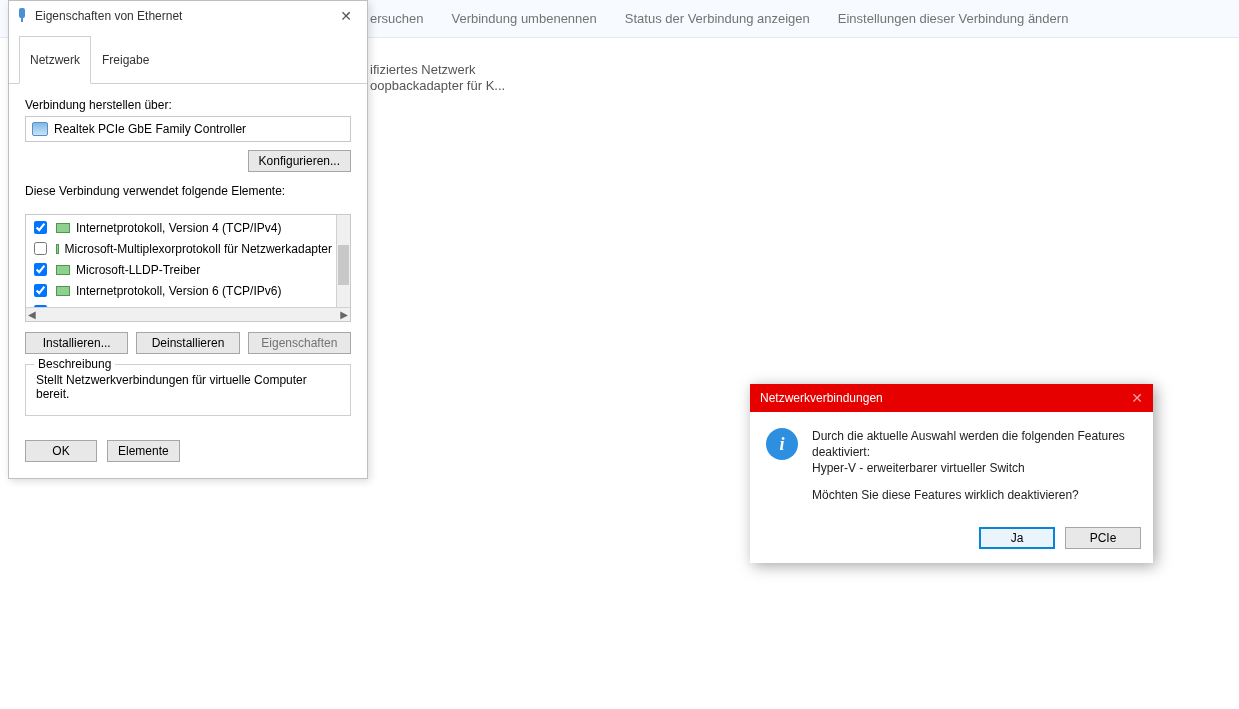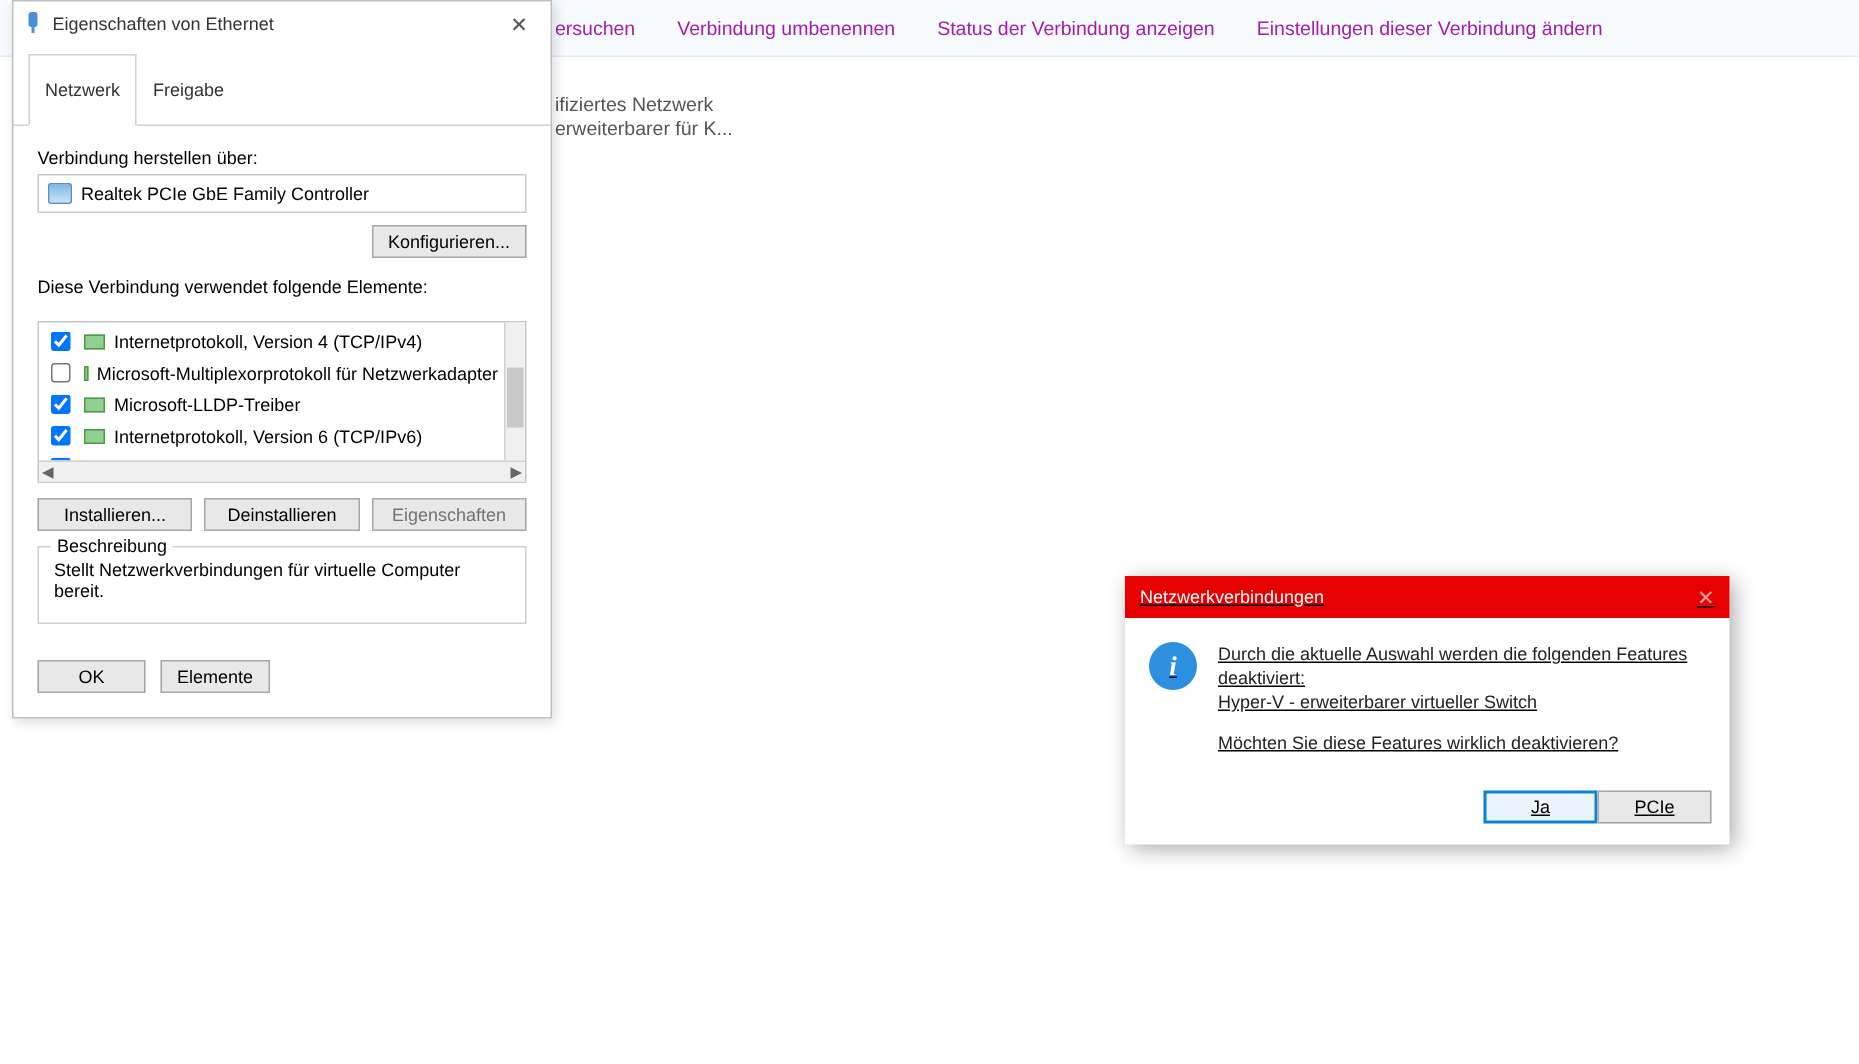--- a/index.html
+++ b/index.html
@@ -19,21 +19,21 @@
   .cmdbar {
     position: absolute;
     top: 0; left: 0; right: 0;
     height: 38px;
     background: #f7fbff;
     border-bottom: 1px solid #e3e9f0;
     display: flex;
     align-items: center;
     padding-left: 370px;
     gap: 28px;
-    color: #a21caf;
+    color: #737373;
     font-size: 13px;
   }
   .bg-text {
     position: absolute;
     left: 370px;
     color: #555;
     font-size: 13px;
   }
 
   
@@ -155,21 +155,20 @@
   }
   .dlg-buttons .btn { min-width:72px; }
 
   
   .confirm-dialog {
     position:absolute;
     left:750px; top:384px;
     width:403px;
     background:#fff;
     box-shadow:3px 3px 14px rgba(0,0,0,0.35);
-    text-decoration:underline;
   }
   .c-titlebar {
     background:#e60000; color:#fff;
     height:28px; display:flex; align-items:center;
     padding:0 10px; font-size:12px;
   }
   .c-titlebar .title { flex:1; }
   .c-titlebar .close { color:#f5a0a0; font-size:14px; }
   .c-body {
     padding:16px 16px 8px 16px;
@@ -179,36 +178,36 @@
   .info-icon {
     width:32px; height:32px; border-radius:50%;
     background:#2d8fe0; color:#fff;
     display:flex; align-items:center; justify-content:center;
     font-style:italic; font-family:Georgia,serif;
     font-size:18px; font-weight:bold;
     flex-shrink:0;
   }
   .c-text p { margin:0 0 10px 0; line-height:1.35; }
   .c-buttons {
-    display:flex; justify-content:flex-end; 
+    display:flex; justify-content:flex-end; gap:10px;
     padding:6px 12px 14px;
   }
   .c-buttons .btn { min-width:76px; }
 </style>
 </head>
 <body>
 
 <div class="cmdbar">
   <span>ersuchen</span>
   <span>Verbindung umbenennen</span>
   <span>Status der Verbindung anzeigen</span>
   <span>Einstellungen dieser Verbindung ändern</span>
 </div>
 <div class="bg-text" style="top:62px">ifiziertes Netzwerk</div>
-<div class="bg-text" style="top:78px">erweiterbarer für K...</div>
+<div class="bg-text" style="top:78px">oopbackadapter für K...</div>
 
 <div class="props-dialog">
   <div class="titlebar">
     <span class="icon">
       <svg width="14" height="16" viewBox="0 0 14 16">
           <rect x="4" y="1" width="6" height="10" rx="2" fill="#4a90d9"></rect>
           <rect x="6" y="11" width="2" height="4" fill="#4a90d9"></rect>
         </svg>
     </span>
     <span class="title">Eigenschaften von Ethernet</span>

